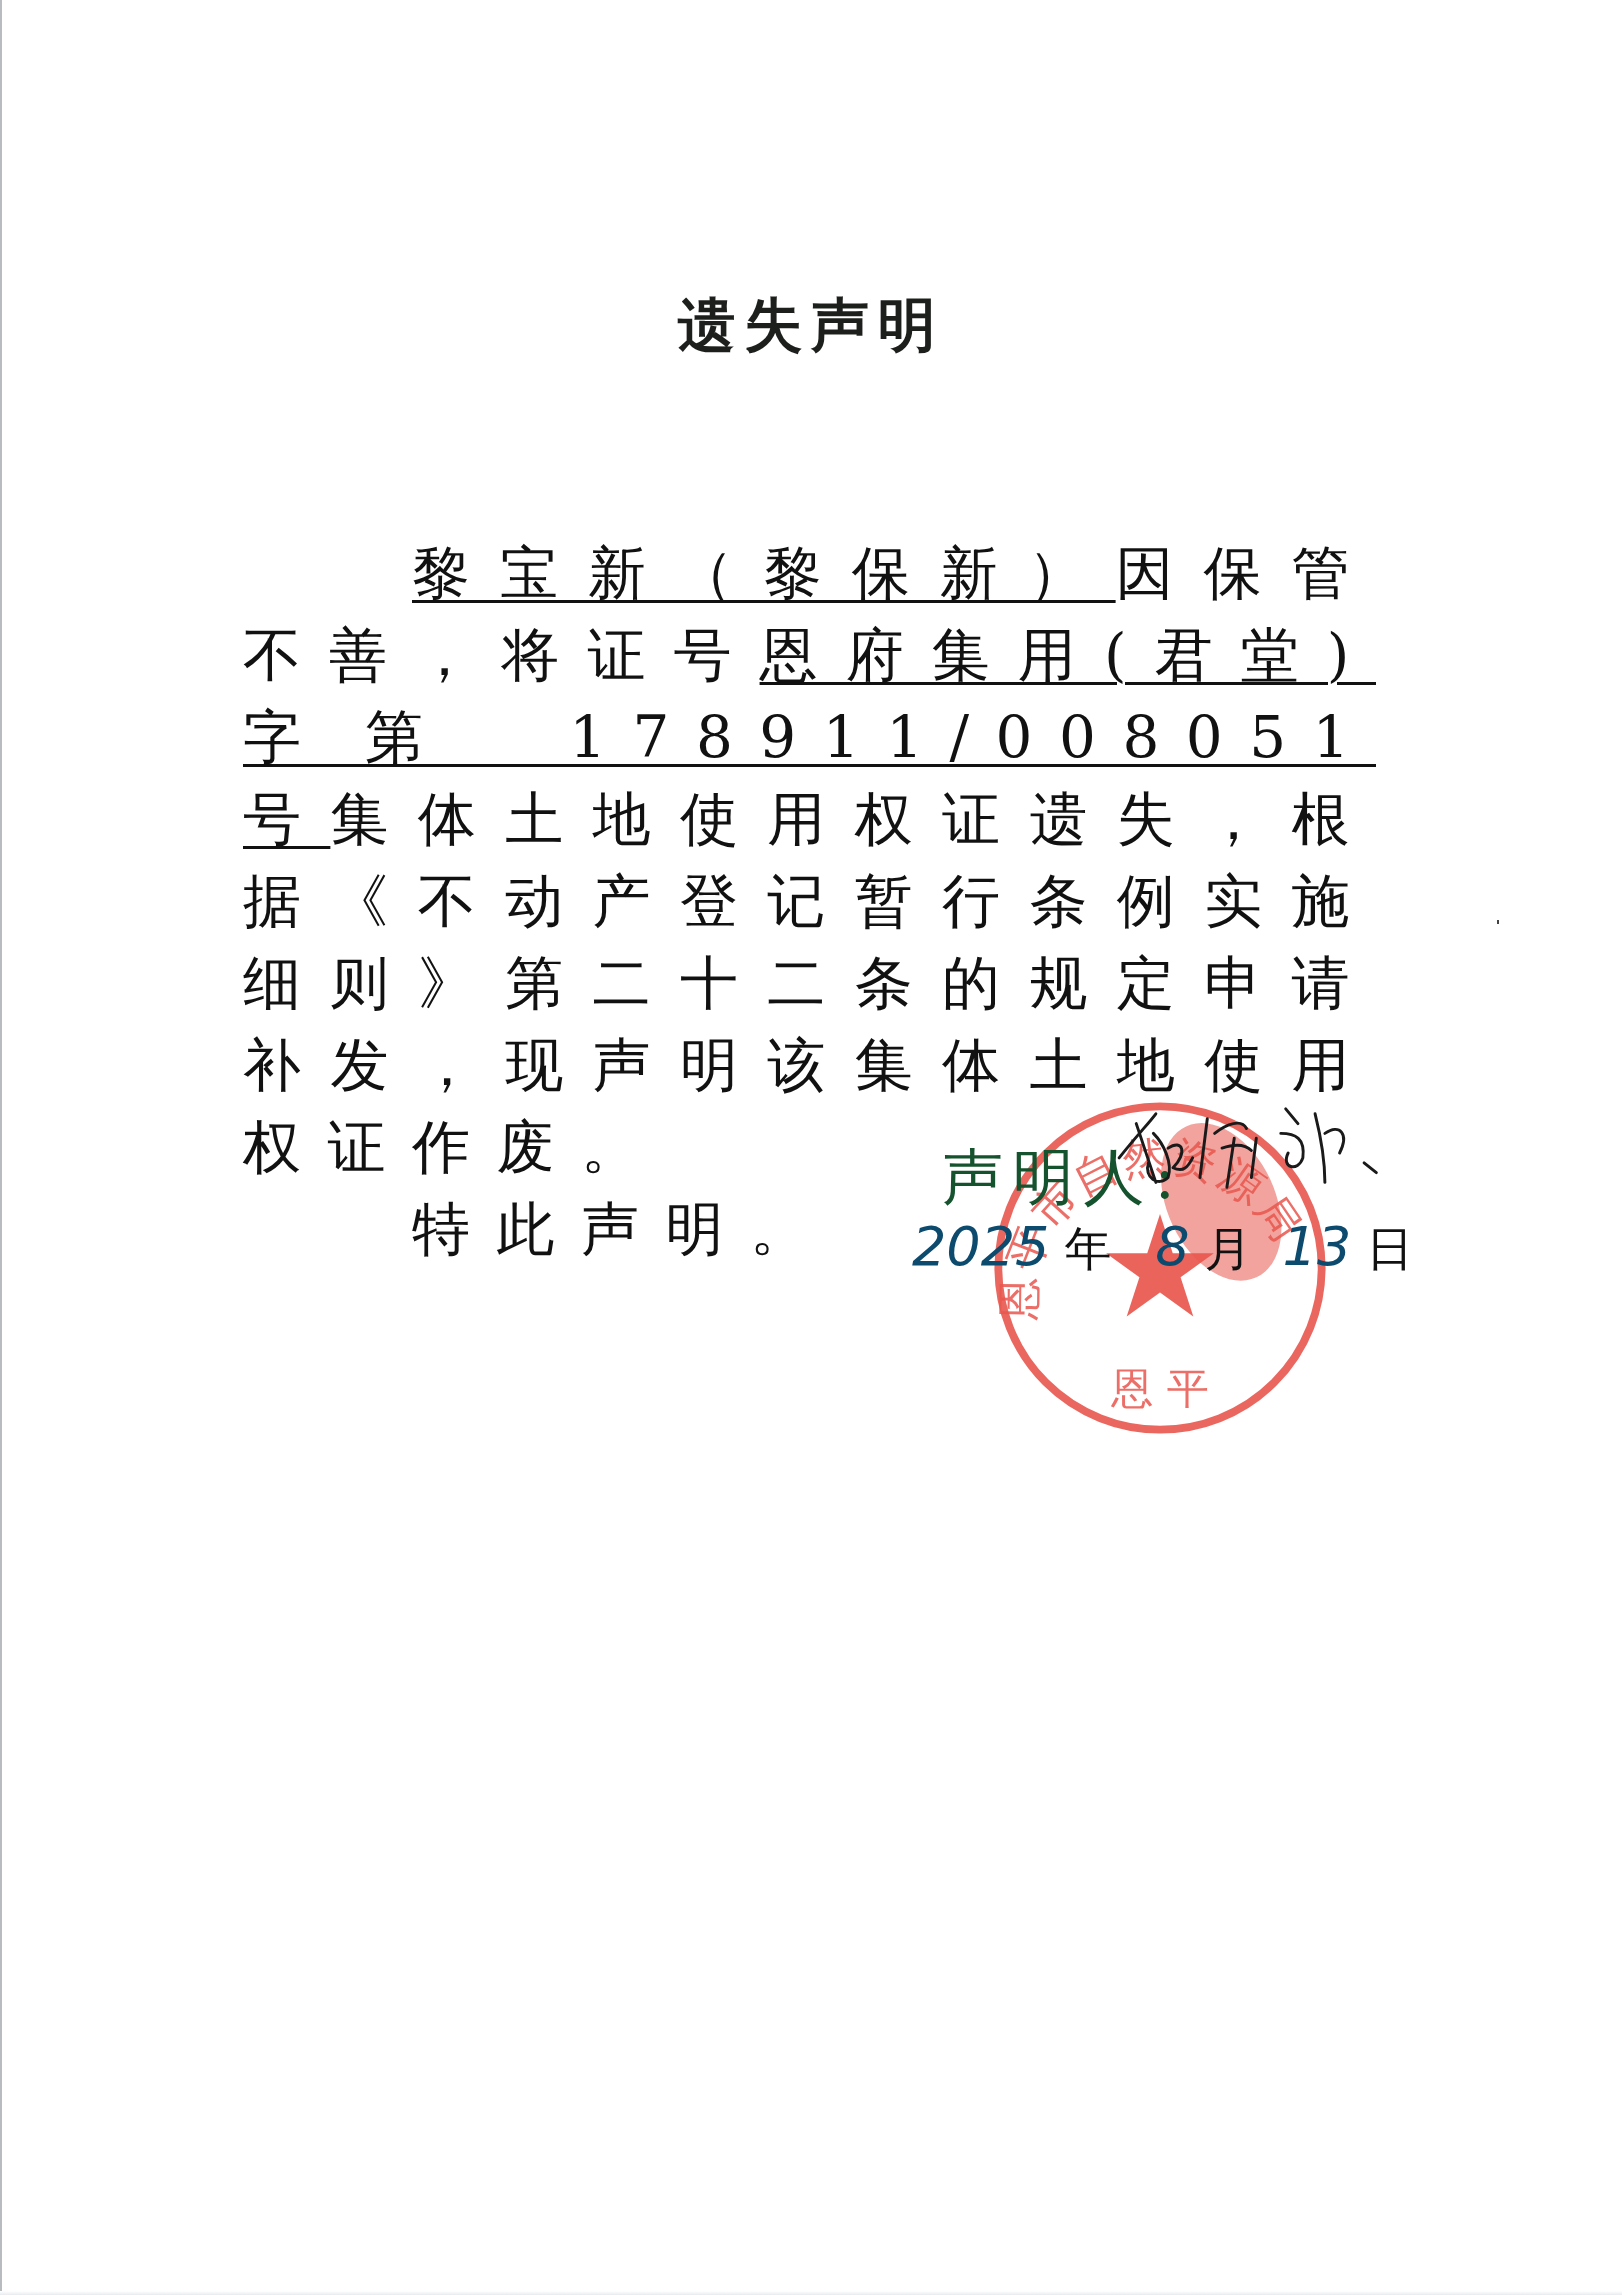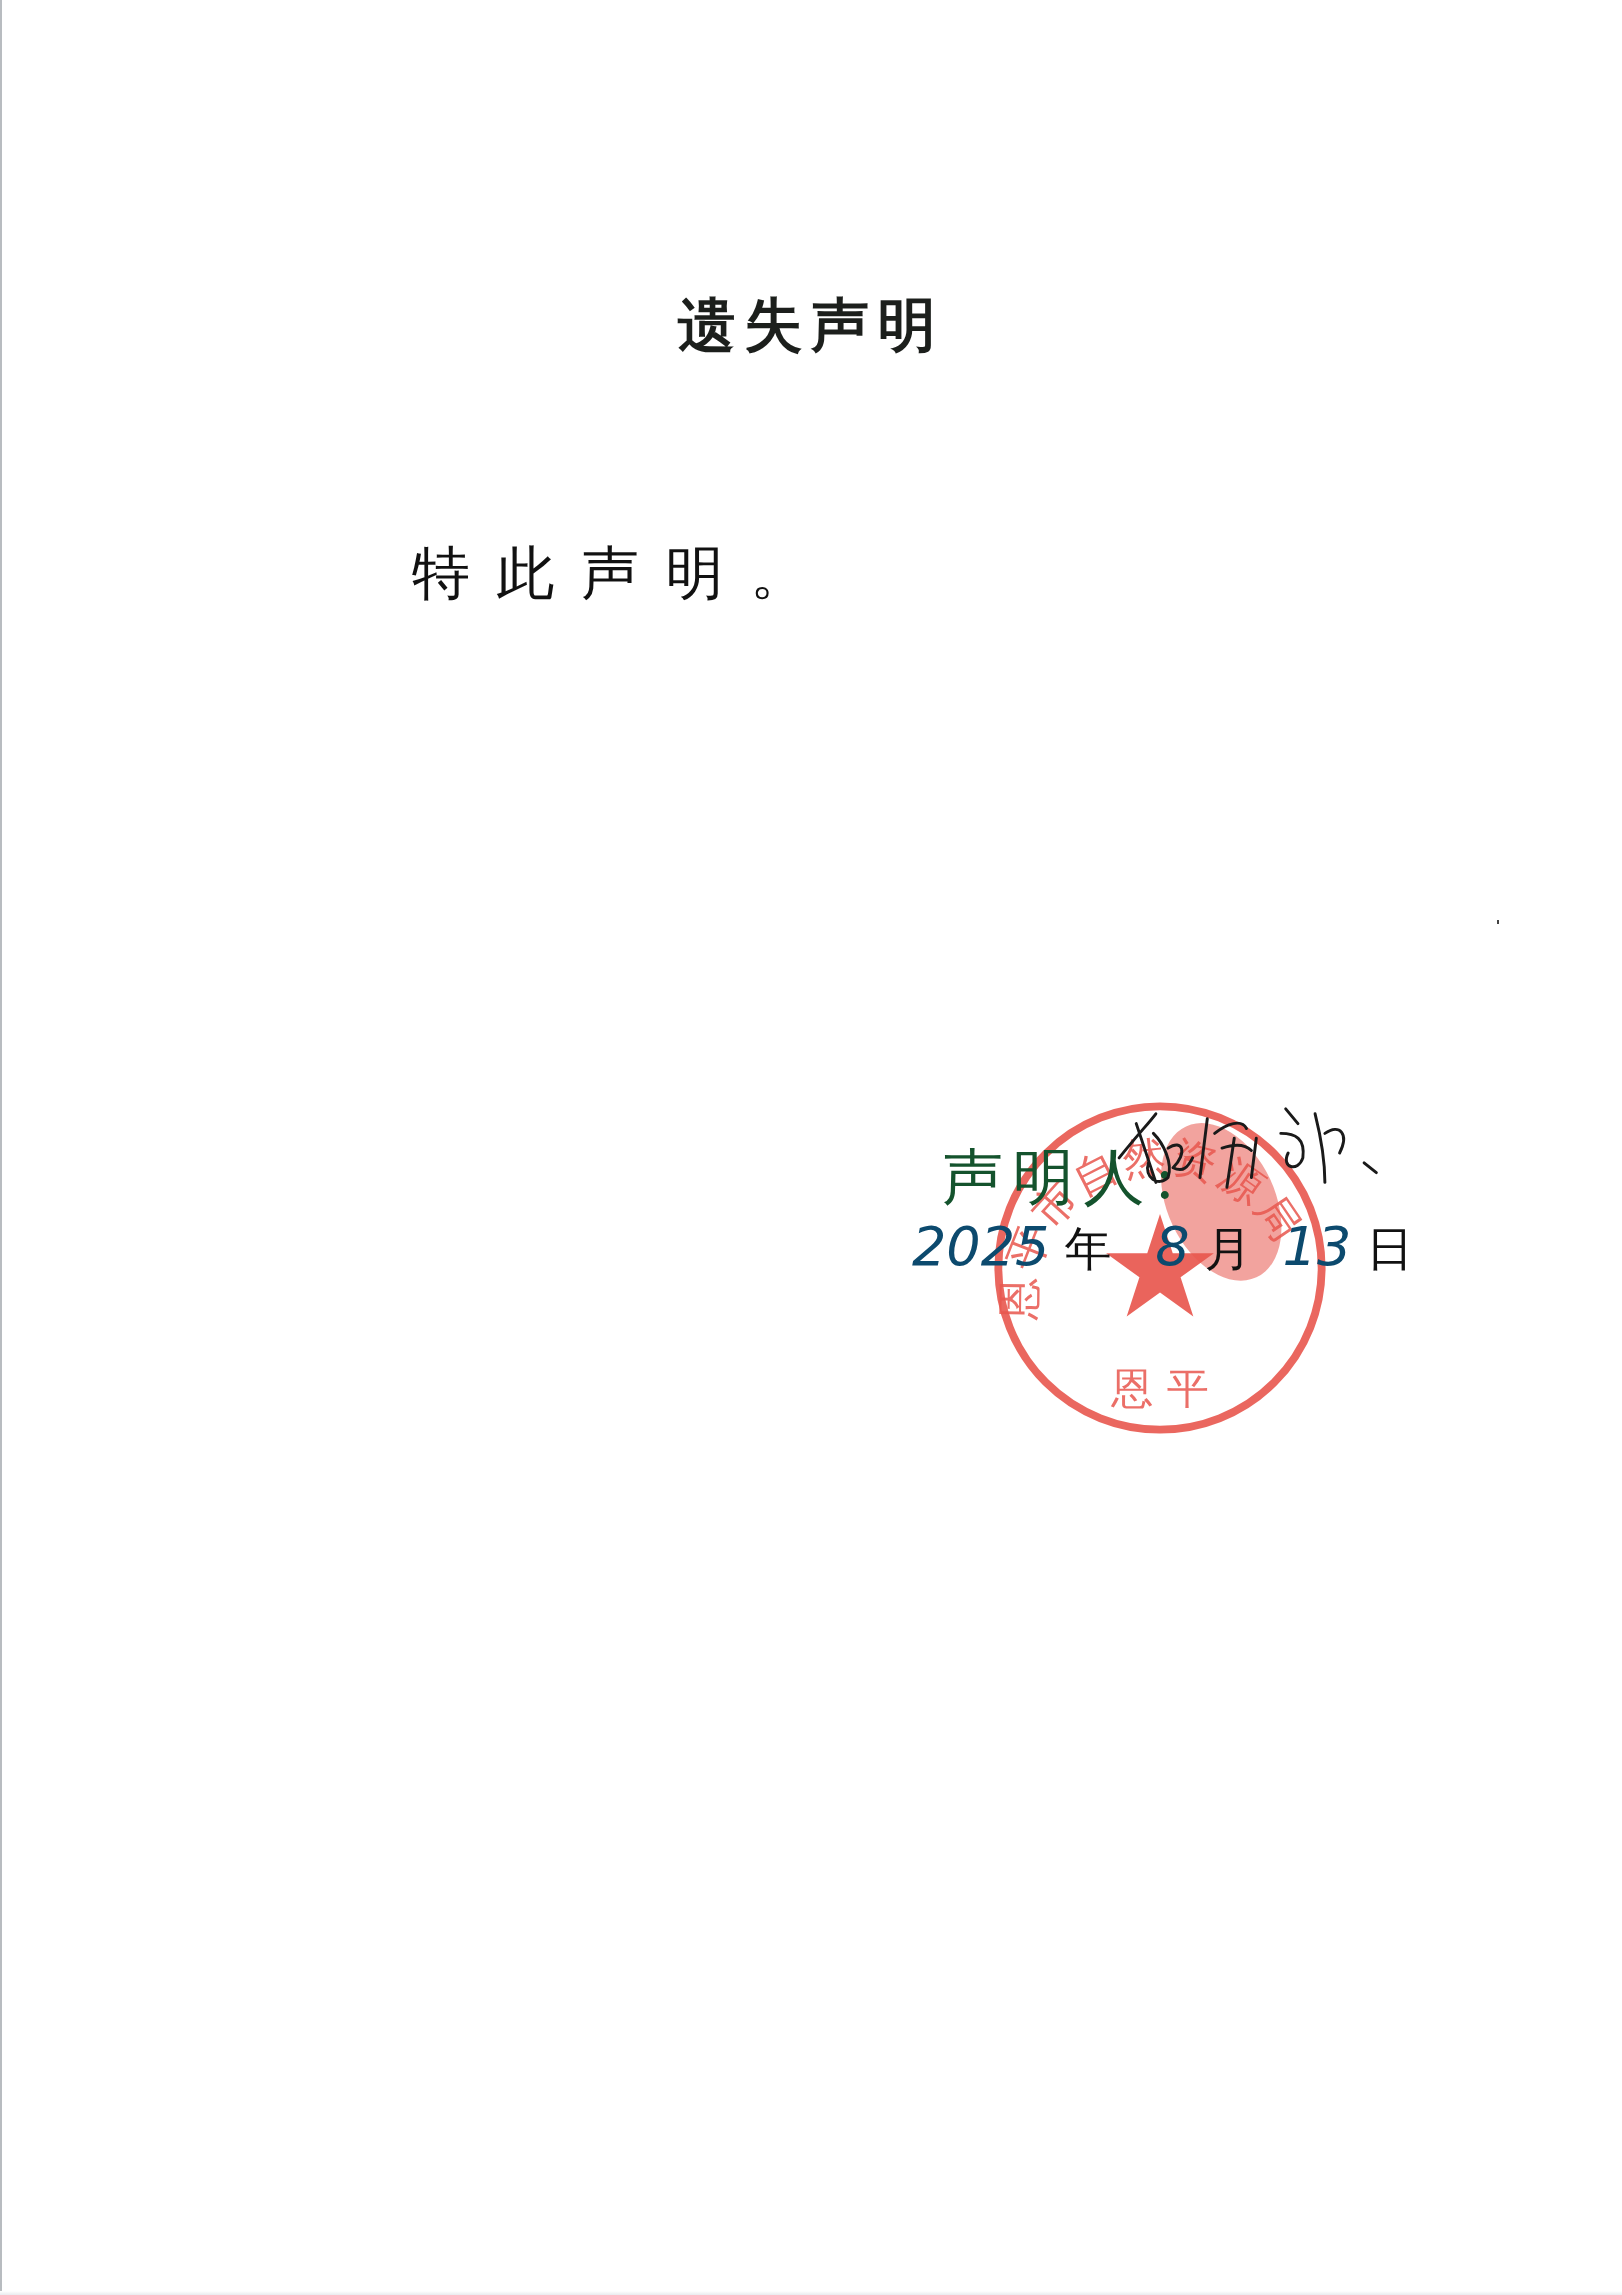--- a/index.html
+++ b/index.html
@@ -85,20 +85,21 @@
 </head>
 <body>
 
 <div class="scan-edge-left"></div>
 <div class="scan-edge-bottom"></div>
 <div class="speck"></div>
 
 <div class="title">遗失声明</div>
 
 <div class="body">
+  <p class="para"><span class="ul">黎宝新（黎保新）</span><span>因保管不善，将证号</span><span class="ul">恩府集用(君堂)字第 178911/008051 号</span><span>集体土地使用权证遗失，根据《不动产登记暂行条例实施细则》第二十二条的规定申请补发，现声明该集体土地使用权证作废。</span></p>
   <p class="para">特此声明。</p>
 </div>
 
 <svg class="seal" viewBox="0 0 690 690" xmlns="http://www.w3.org/2000/svg">
   <defs>
     <path id="arcPath" d="M 95 470 A 260 260 0 1 1 600 470" fill="none"></path>
   </defs>
   <circle cx="345" cy="345" r="330" fill="none" stroke="#e8574e" stroke-width="16" opacity="0.9"></circle>
   <g>
     <polygon points="345,235 371,315 455,315 387,364 413,444 345,395 277,444 303,364 235,315 319,315" fill="#e8574e" opacity="0.92"></polygon>

